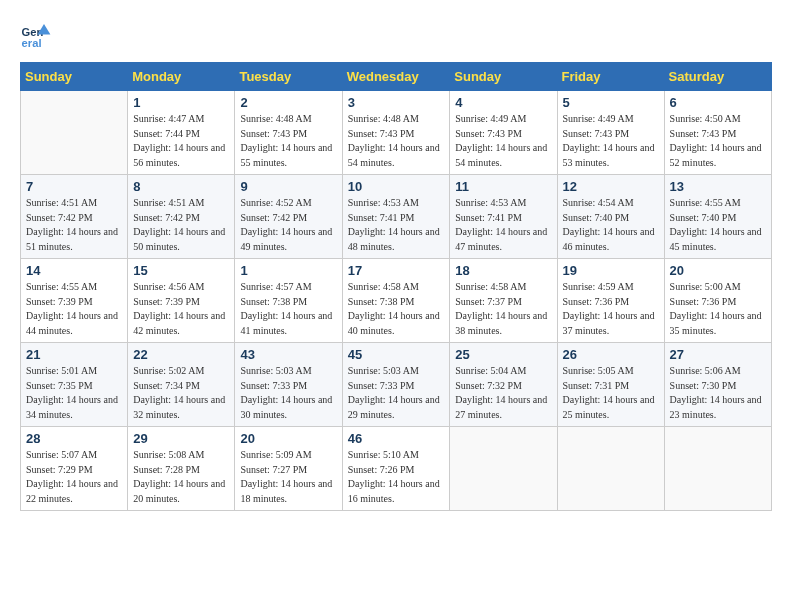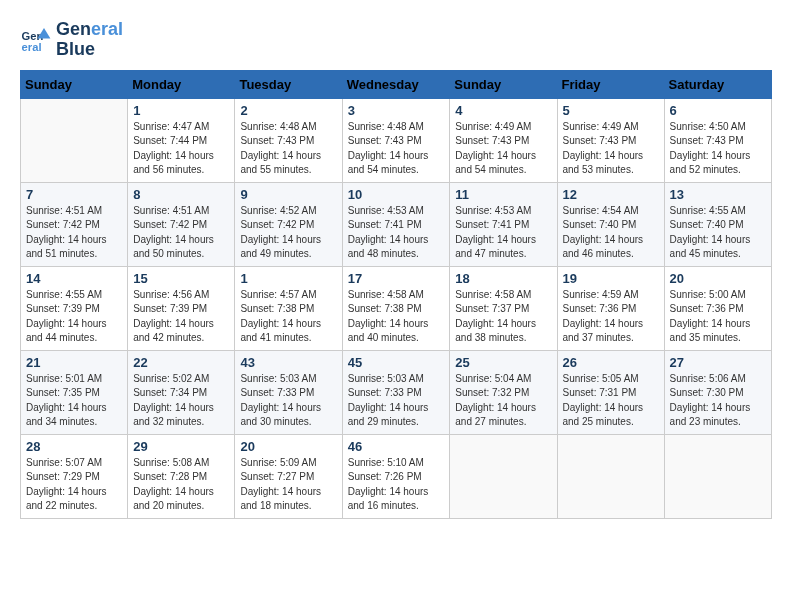--- a/index.html
+++ b/index.html
@@ -46,21 +46,21 @@
       font-size: 16px;
       color: #333;
     }
     .calendar {
       width: 100%;
       border-collapse: collapse;
       border: 1px solid #ccc;
     }
     .calendar th {
       background-color: #2e6db4;
-      color: #000000;
+      color: #fde047;
       font-size: 13px;
       font-weight: bold;
       padding: 6px 4px;
       border: 1px solid #2e6db4;
       text-align: left;
     }
     .calendar td {
       vertical-align: top;
       border: 1px solid #ccc;
       padding: 4px 5px;
@@ -77,40 +77,36 @@
       font-size: 13px;
       font-weight: bold;
       color: #1a3a5c;
       display: block;
       margin-bottom: 2px;
     }
     .day-info {
       font-size: 10px;
       line-height: 1.45;
       color: #333;
+      font-family: Liberation Serif, serif;
     }
     .empty-cell {
       background: #f9f9f9 !important;
     }
   </style>
 </head>
 <body>
 
 <div class="header">
   <div class="logo">
     <svg class="logo-icon" viewBox="0 0 40 40" xmlns="http://www.w3.org/2000/svg">
       <text x="2" y="20" font-size="14" font-weight="bold" fill="#1a3a5c">Gen</text>
       <text x="2" y="34" font-size="14" font-weight="bold" fill="#4a90d9">eral</text>
       <polygon points="30,5 38,18 22,18" fill="#4a90d9"></polygon>
     </svg>
-    <div>
-      <div class="logo-text">
-        Gen<span>eral</span><br>Blue
-      </div>
-    </div>
   </div>
   <div class="title-block">
     <div class="month-year"></div>
     <div class="location"></div>
   </div>
 </div>
 
 <table class="calendar">
   <thead>
     <tr>

